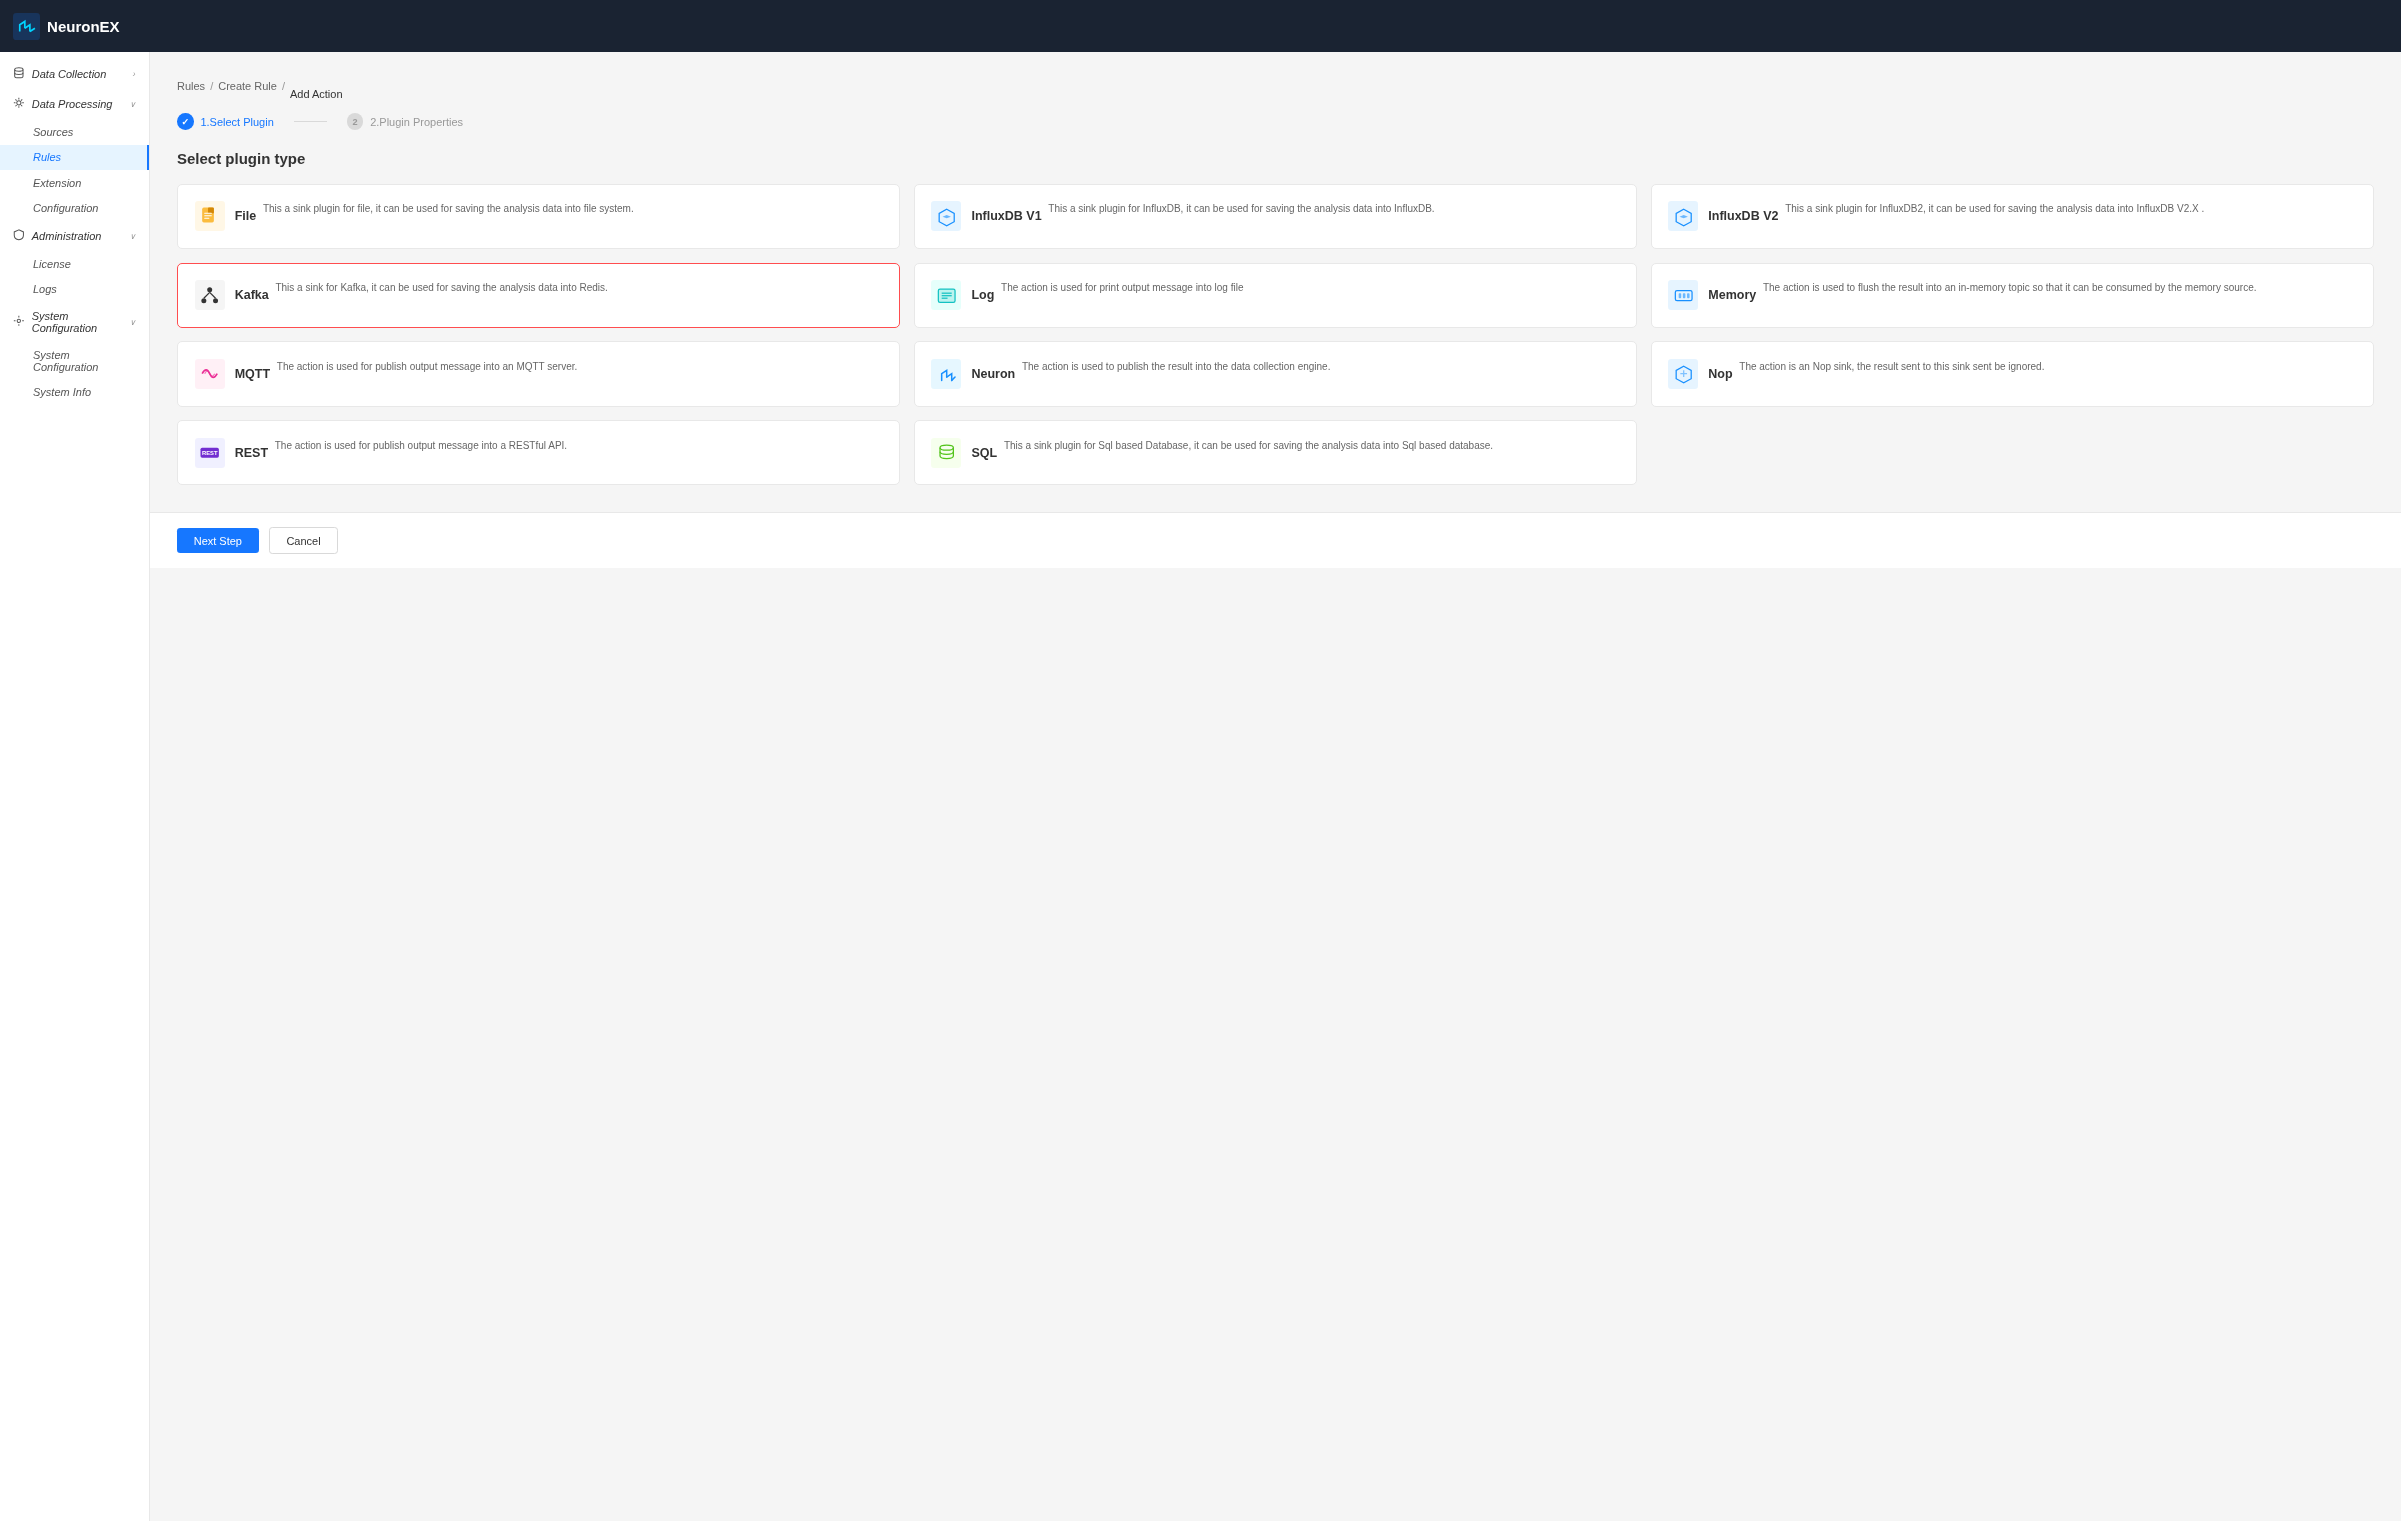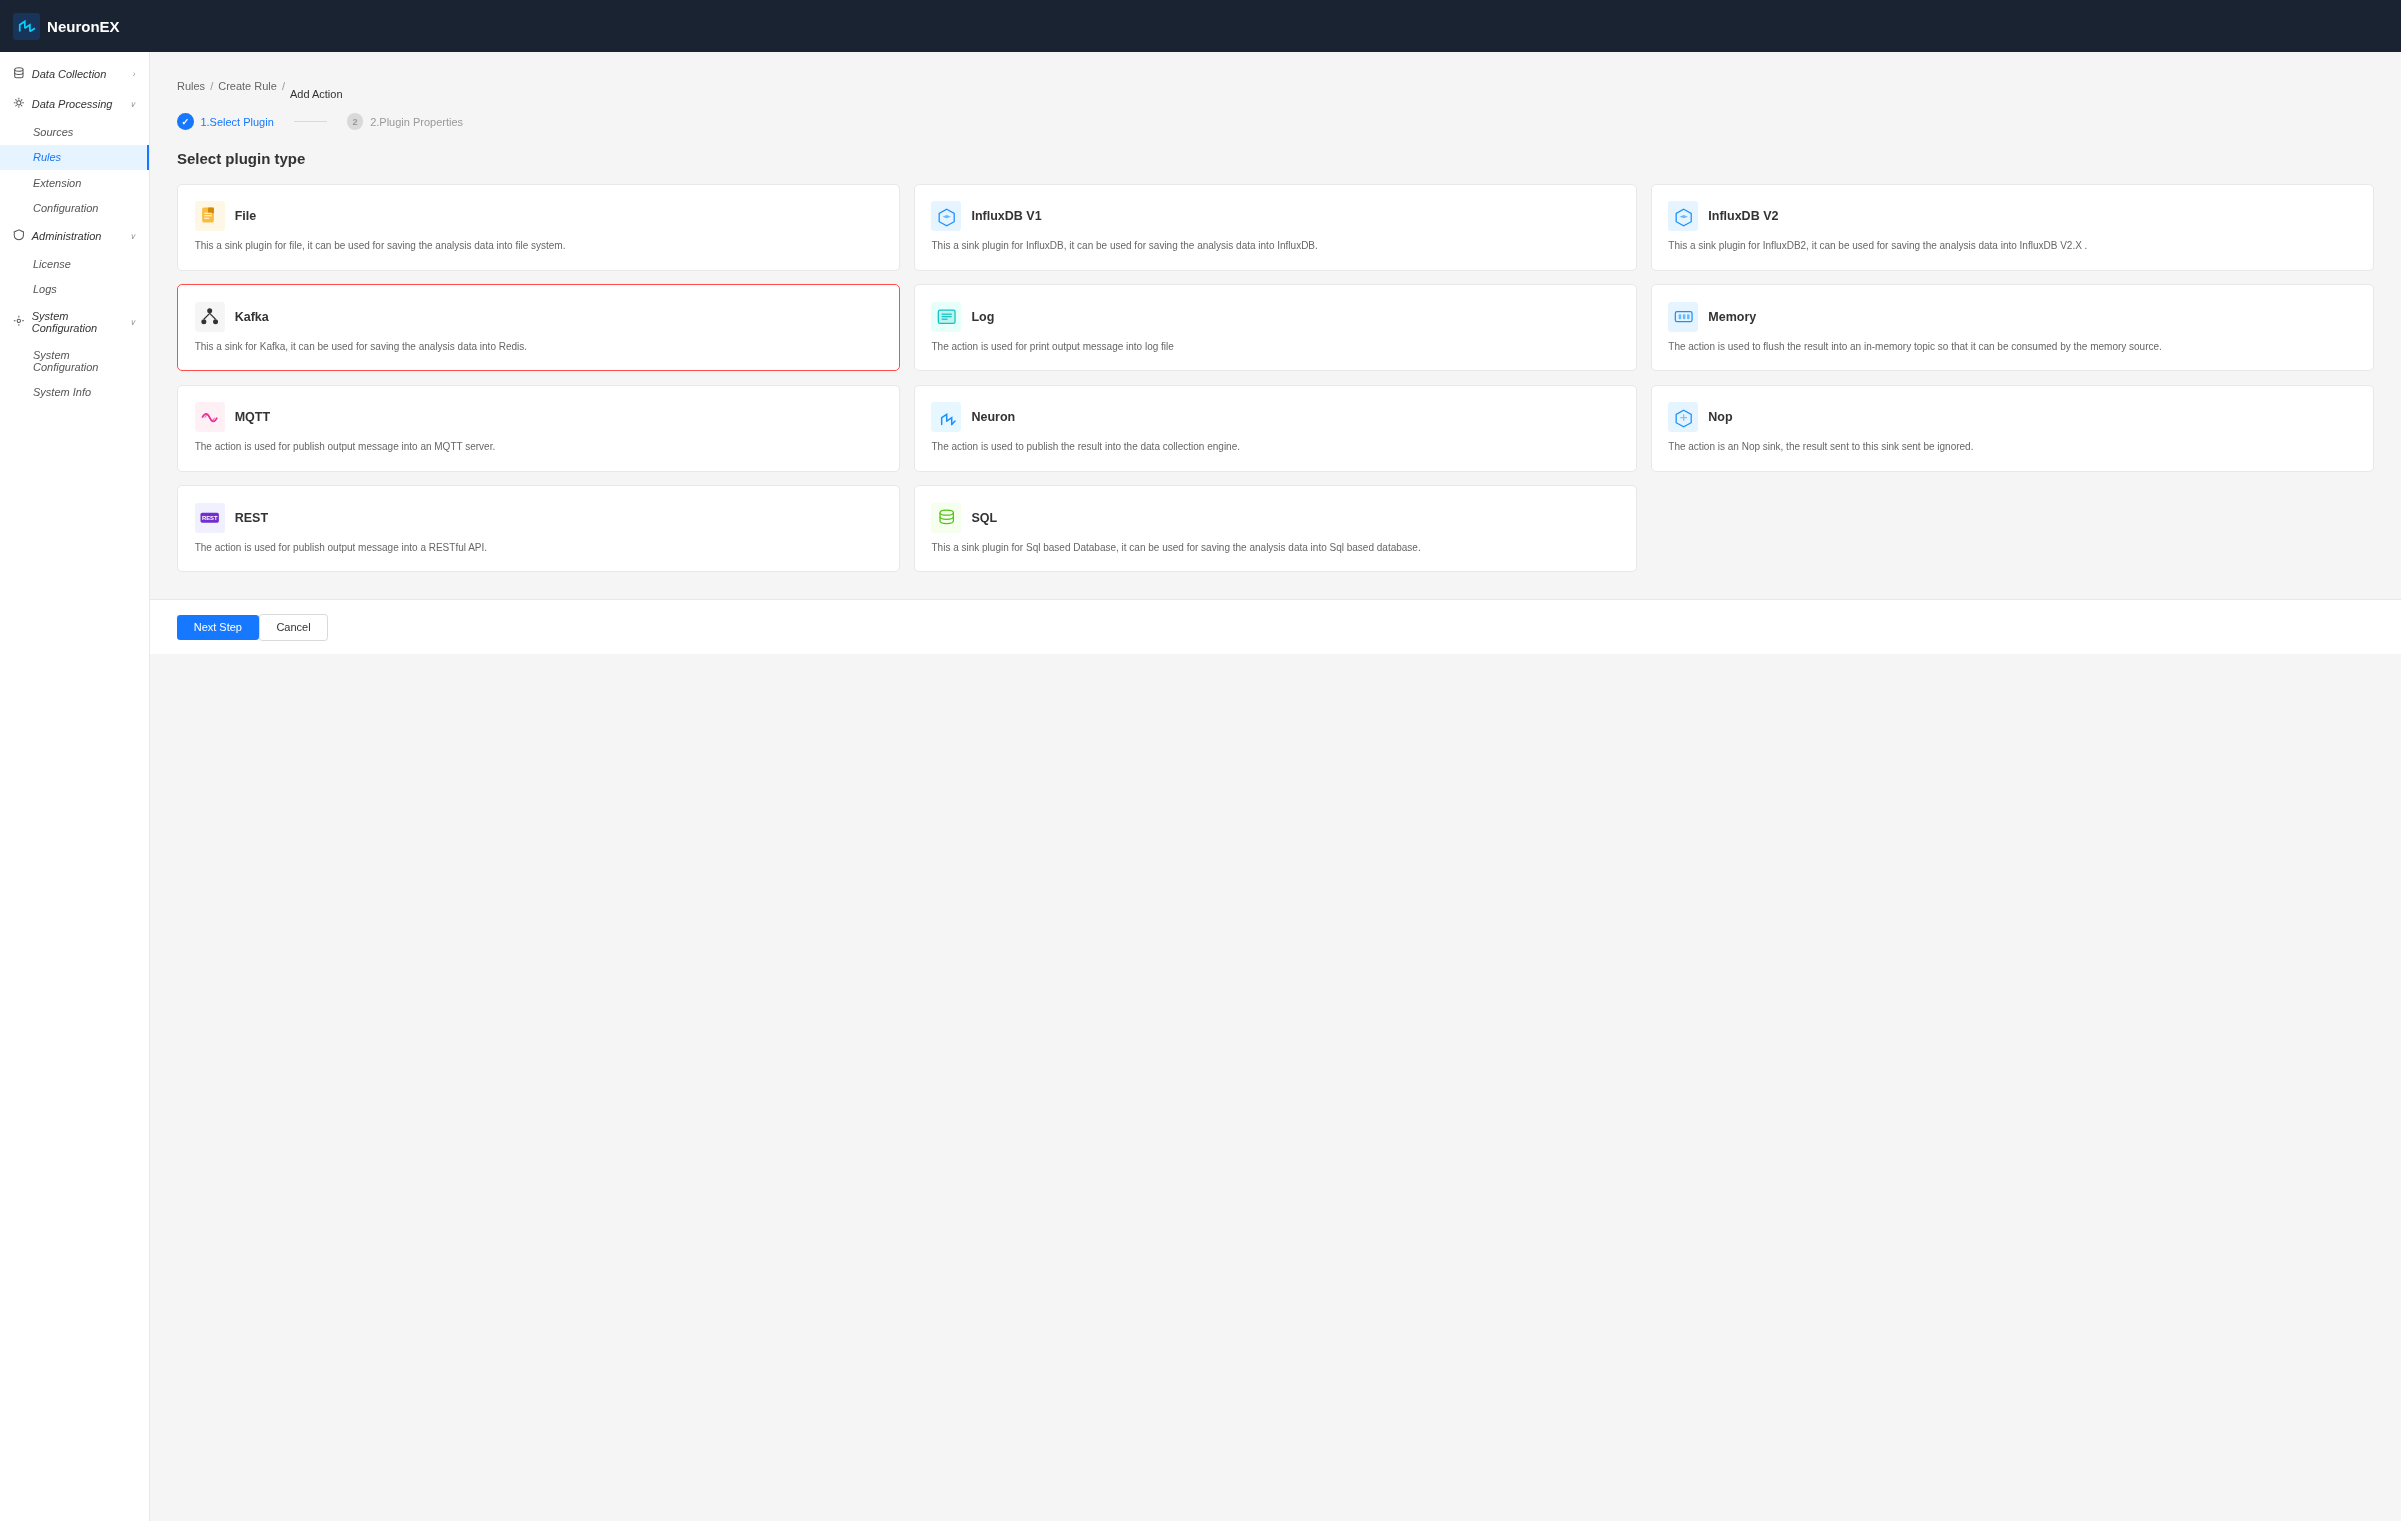--- a/index.html
+++ b/index.html
@@ -157,21 +157,21 @@
       margin-bottom: 27px;
     }
 
     .plugin-card {
       background: white;
       border: 0.8px solid #e8e8e8;
       border-radius: 5px;
       padding: 16.7px;
       cursor: pointer;
       display: flex;
-      flex-direction: column;
+      flex-direction: row;
       gap: 6.7px;
       transition: border-color 0.2s;
     }
     .plugin-card.selected { border: 1.7px solid #ff4d4f; }
 
     .plugin-card-header {
       display: flex;
       align-items: center;
       gap: 10px;
     }
@@ -205,20 +205,21 @@
     .icon-mqtt { background: #fff0f6; }
     .icon-neuron { background: #e6f7ff; }
     .icon-nop { background: #e6f4ff; }
     .icon-rest { background: #f0f0ff; }
     .icon-sql { background: #f6ffed; }
 
     
     .bottom-actions {
       display: flex;
       align-items: center;
+      gap: 10px;
       padding: 13.4px 0;
       border-top: 0.8px solid #e8e8e8;
       background: white;
       position: sticky;
       bottom: 0;
       margin: 0 -27px -20px -27px;
       padding: 13.4px 27px;
     }
 
     .btn-primary {

